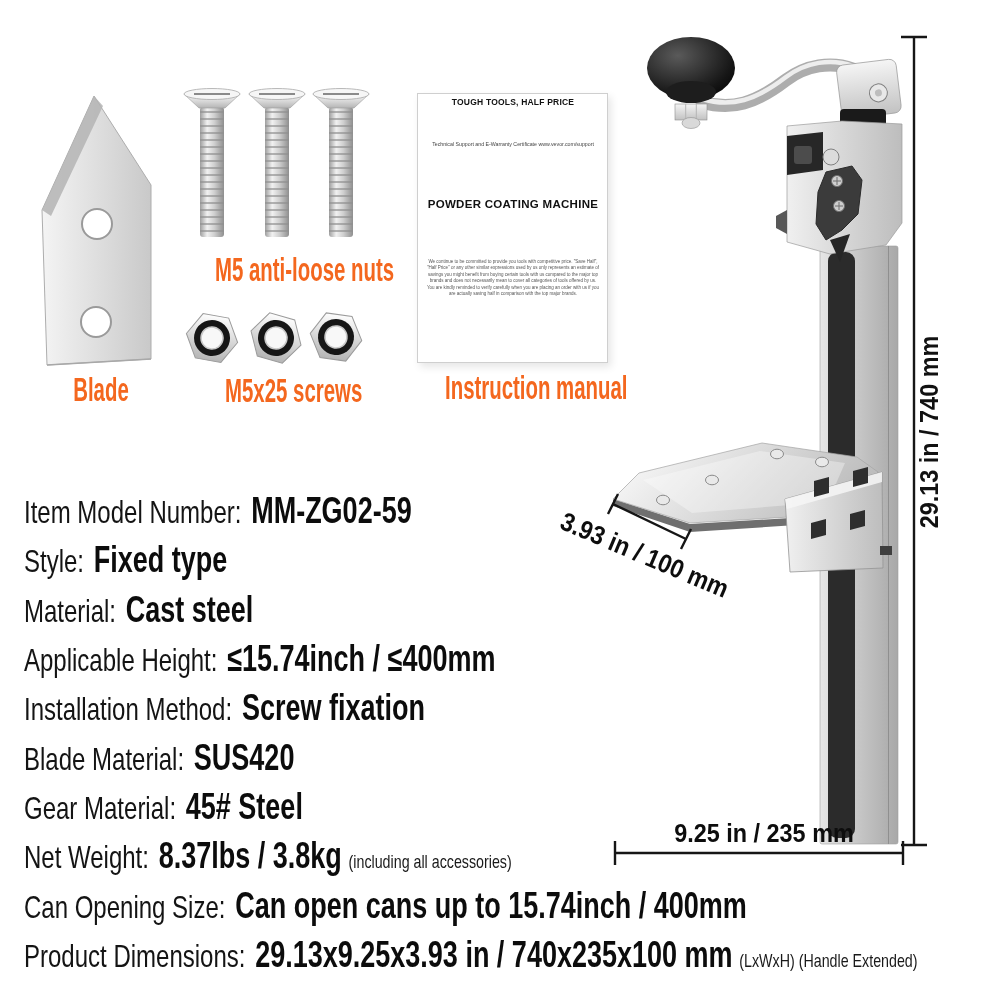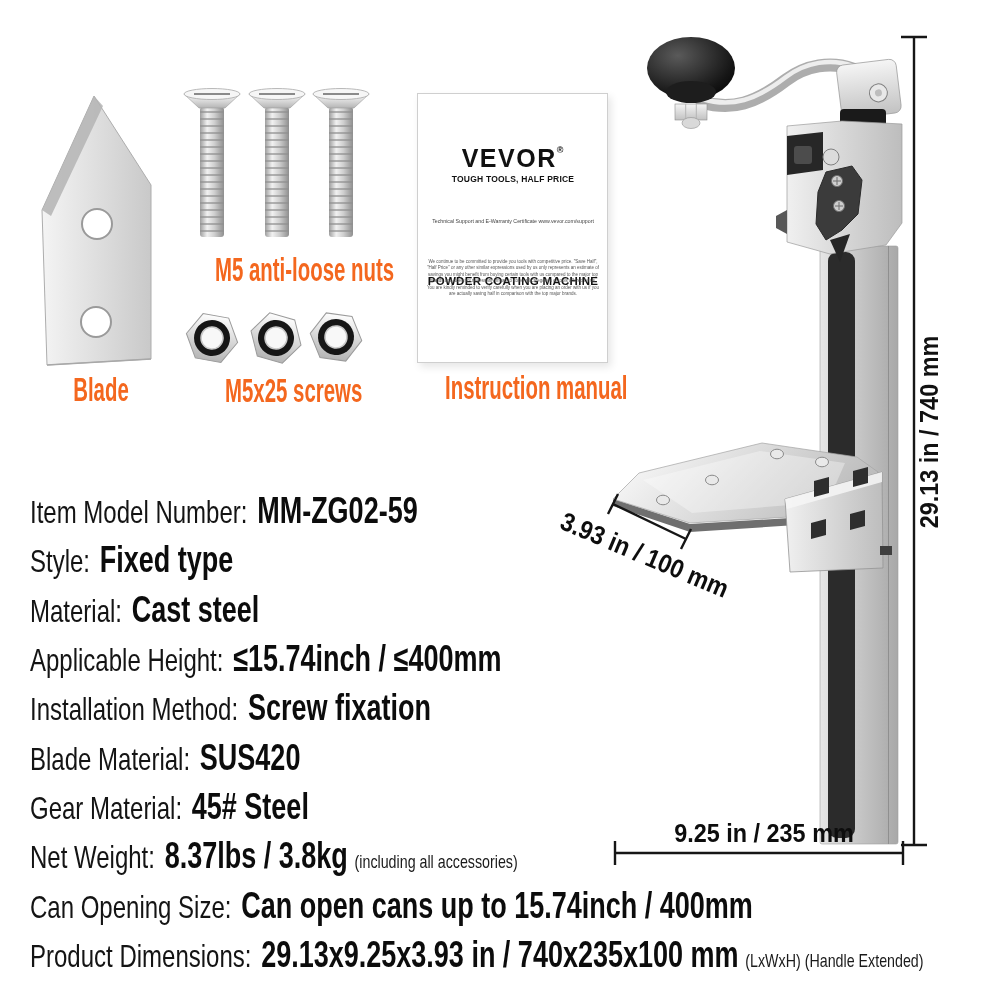--- a/index.html
+++ b/index.html
@@ -17,21 +17,21 @@
   .shrink{transform:scale(.5);transform-origin:top center;width:200%;margin-left:-50%;text-align:center;}
   .m-brand{margin-top:52px;font-size:25px;font-weight:bold;letter-spacing:1.5px;line-height:1;}
   .m-brand sup{font-size:9px;vertical-align:14px;letter-spacing:0;}
   .m-tagline{font-size:17px;font-weight:bold;letter-spacing:.4px;margin-top:4px;line-height:1;}
   .m-support{font-size:10.5px;color:#444;margin-top:26px;line-height:1;}
   .m-title{font-size:23px;font-weight:bold;letter-spacing:.6px;margin-top:46px;line-height:1;}
   .m-fine-wrap{position:absolute;left:8px;right:8px;bottom:26px;}
   .m-fine{font-size:9px;color:#555;line-height:1.45;}
 
   
-  #spec-list{position:absolute;left:30px;top:486px;width:960px;}
+  #spec-list{position:absolute;left:24px;top:486px;width:960px;}
   .spec-row{height:49.35px;line-height:49.35px;white-space:nowrap;transform:scaleX(.75);
             transform-origin:left center;}
   .spec-label{font-size:32px;font-weight:400;color:#141414;}
   .spec-value{font-size:36px;font-weight:bold;color:#0c0c0c;margin-left:13px;}
   .spec-note{font-size:19px;font-weight:400;color:#1a1a1a;margin-left:9px;}
 
   
   .dim{font-weight:bold;color:#0d0d0d;white-space:nowrap;}
   #dim-width{left:615px;top:818px;width:298px;text-align:center;font-size:26px;
              transform:scaleX(.9);transform-origin:center top;}
@@ -116,21 +116,20 @@
     </g>
     <g transform="translate(156,31) rotate(8)">
       <path d="M26,0 L13,22.5 L-13,22.5 L-26,0 L-13,-22.5 L13,-22.5 Z" fill="url(#gH)" stroke="#9b9b9b" stroke-width="1"></path>
       <circle r="18" fill="#161616"></circle>
         <circle r="11" fill="#f8f8f8" stroke="#c9c9c9" stroke-width="1.5"></circle>
     </g>
   </svg>
   <div class="part-label" style="left:185px;top:373px;width:200px">M5x25 screws</div>
 
   <div class="manual-page">
-    <div class="m-brand"><span>VEVOR</span><sup>®</sup></div>
     <div class="shrink m-tagline">TOUGH TOOLS, HALF PRICE</div>
     <div class="shrink m-support">Technical Support and E-Warranty Certificate www.vevor.com/support</div>
     <div class="shrink m-title">POWDER COATING MACHINE</div>
     <div class="m-fine-wrap">
       <div class="shrink m-fine">We continue to be committed to provide you tools with competitive price. "Save Half", "Half Price" or any other similar expressions used by us only represents an estimate of savings you might benefit from buying certain tools with us compared to the major top brands and does not necessarily mean to cover all categories of tools offered by us. You are kindly reminded to verify carefully when you are placing an order with us if you are actually saving half in comparison with the top major brands.</div>
     </div>
   </div>
   <div class="part-label" style="left:401px;top:370px;width:220px">Instruction manual</div>
 
   <svg class="abs" style="left:590px;top:10px" width="410" height="880" viewBox="0 0 410 880">

